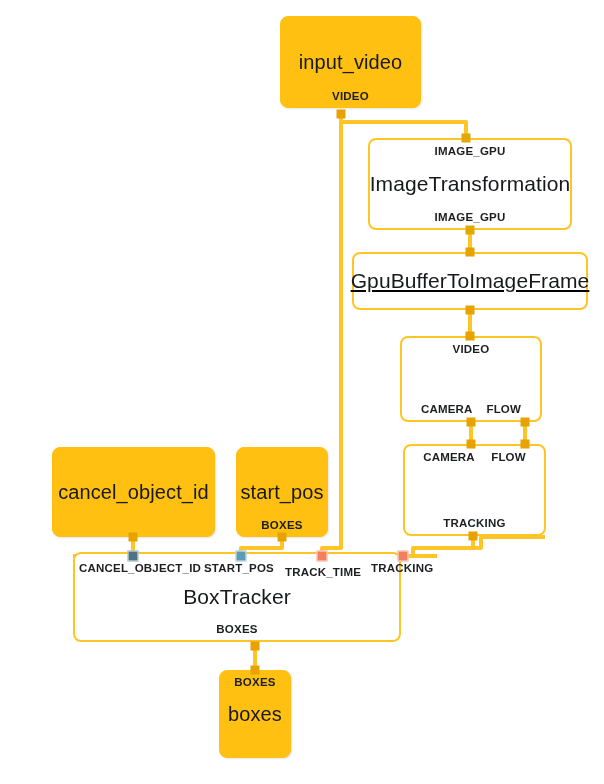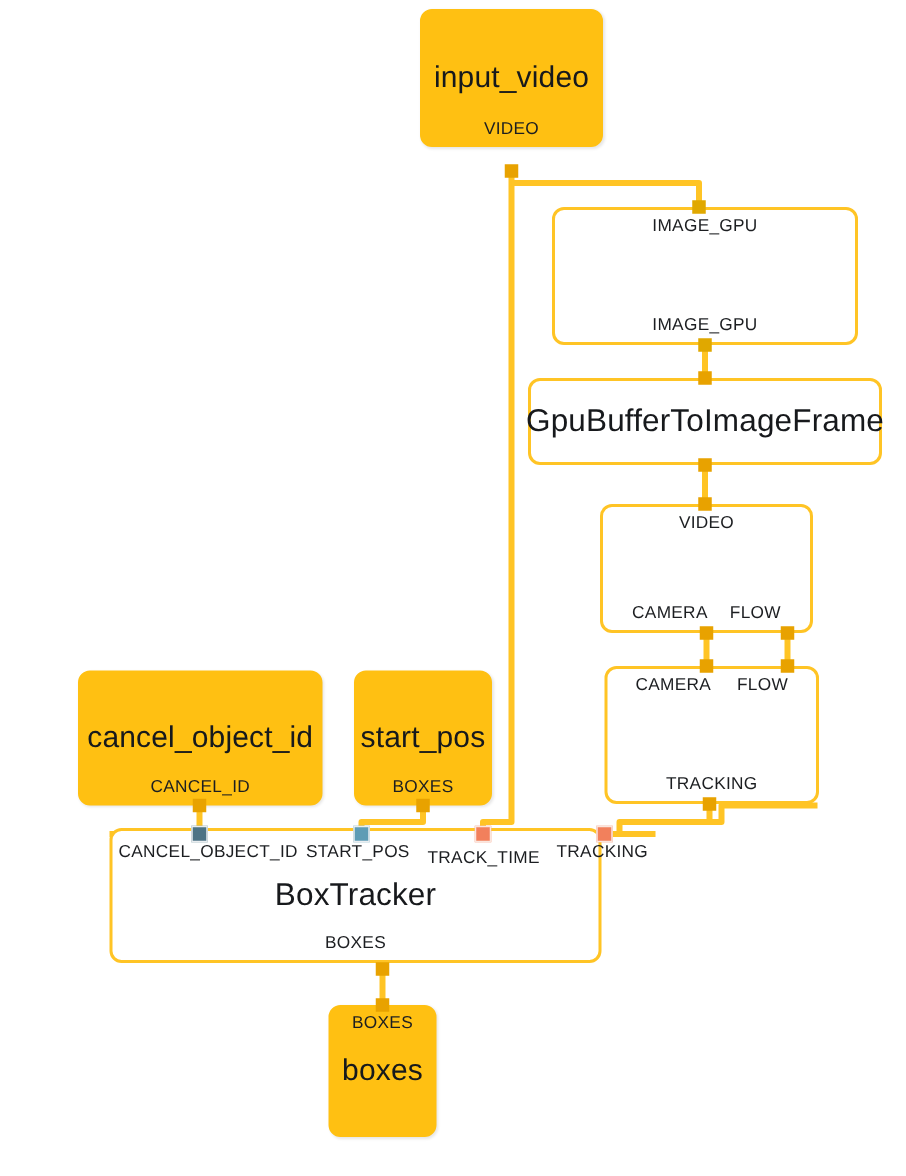--- a/index.html
+++ b/index.html
@@ -65,20 +65,21 @@
     pointer-events: none;
   }
   .port-row.inputs { top: 5px; }
   .port-row.outputs { bottom: 5px; }
   .port-label {
     font-size: 11.5px;
     color: #1c1e21;
     letter-spacing: 0.2px;
     white-space: nowrap;
     text-align: right;
+    font-weight: bold;
   }
   .port-dot {
     position: absolute;
     width: 9px;
     height: 9px;
     transform: translate(-50%, -50%);
   }
   .port-dot.image   { background: #E0A800; }
   .port-dot.generic { background: #E8A200; }
   .port-dot.blue    { background: #4D7385; border: 1px solid #e9edf0; }
@@ -112,40 +113,41 @@
       <path d="M 133 537 L 133 556"></path>
 
       <path d="M 282 537 L 282 548 L 241 548 L 241 556"></path>
 
       <path d="M 73 556 L 437 556"></path>
 
       <path d="M 255 646 L 255 670"></path>
     </g>
   </svg>
 
-  <div class="node terminal" style="left:280px; top:6px; width:122px; height:92px;">
+  <div class="node terminal" style="left:280px; top:16px; width:141px; height:92px;">
     <div class="node-title">input_video</div>
     <div class="port-row outputs">
       <span class="port-label">VIDEO</span>
     </div>
   </div>
   <div class="port-dot generic" style="left:341px; top:114px;"></div>
 
   <div class="node calculator" style="left:368px; top:138px; width:204px; height:92px;">
+    <div class="node-title">ImageTransformation</div>
     <div class="port-row inputs">
       <span class="port-label">IMAGE_GPU</span>
     </div>
     <div class="port-row outputs">
       <span class="port-label">IMAGE_GPU</span>
     </div>
   </div>
   <div class="port-dot image" style="left:466px; top:138px;"></div>
   <div class="port-dot image" style="left:470px; top:230px;"></div>
 
-  <div class="node calculator" style="left:352px; top:252px; width:236px; height:58px;">
+  <div class="node calculator" style="left:352px; top:252px; width:236px; height:58px;text-decoration:underline;">
     <div class="node-title">GpuBufferToImageFrame</div>
   </div>
   <div class="port-dot generic" style="left:470px; top:252px;"></div>
   <div class="port-dot generic" style="left:470px; top:310px;"></div>
 
   <div class="node calculator" style="left:400px; top:336px; width:142px; height:86px;">
     <div class="port-row inputs">
       <span class="port-label">VIDEO</span>
     </div>
     <div class="port-row outputs" style="justify-content:space-around; padding:0 12px;">
@@ -165,23 +167,20 @@
     <div class="port-row outputs">
       <span class="port-label">TRACKING</span>
     </div>
   </div>
   <div class="port-dot generic" style="left:471px; top:444px;"></div>
   <div class="port-dot generic" style="left:525px; top:444px;"></div>
   <div class="port-dot generic" style="left:473px; top:536px;"></div>
 
   <div class="node terminal" style="left:52px; top:447px; width:163px; height:90px;">
     <div class="node-title">cancel_object_id</div>
-    <div class="port-row outputs">
-      <span class="port-label">CANCEL_ID</span>
-    </div>
   </div>
   <div class="port-dot generic" style="left:133px; top:537px;"></div>
 
   <div class="node terminal" style="left:236px; top:447px; width:92px; height:90px;">
     <div class="node-title">start_pos</div>
     <div class="port-row outputs">
       <span class="port-label">BOXES</span>
     </div>
   </div>
   <div class="port-dot generic" style="left:282px; top:537px;"></div>

